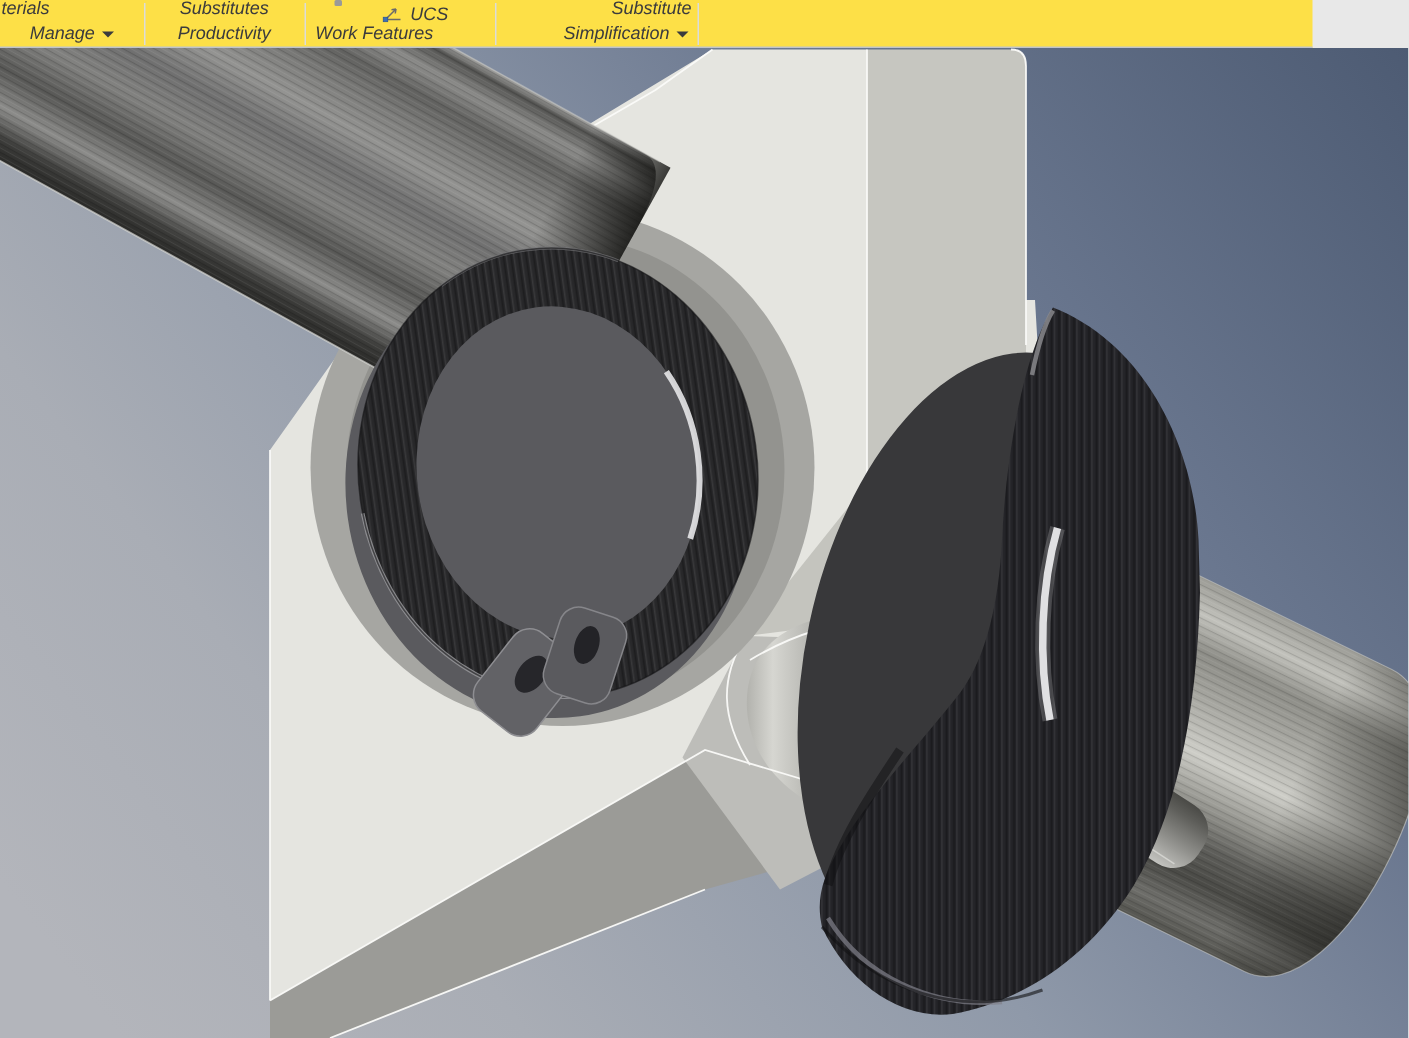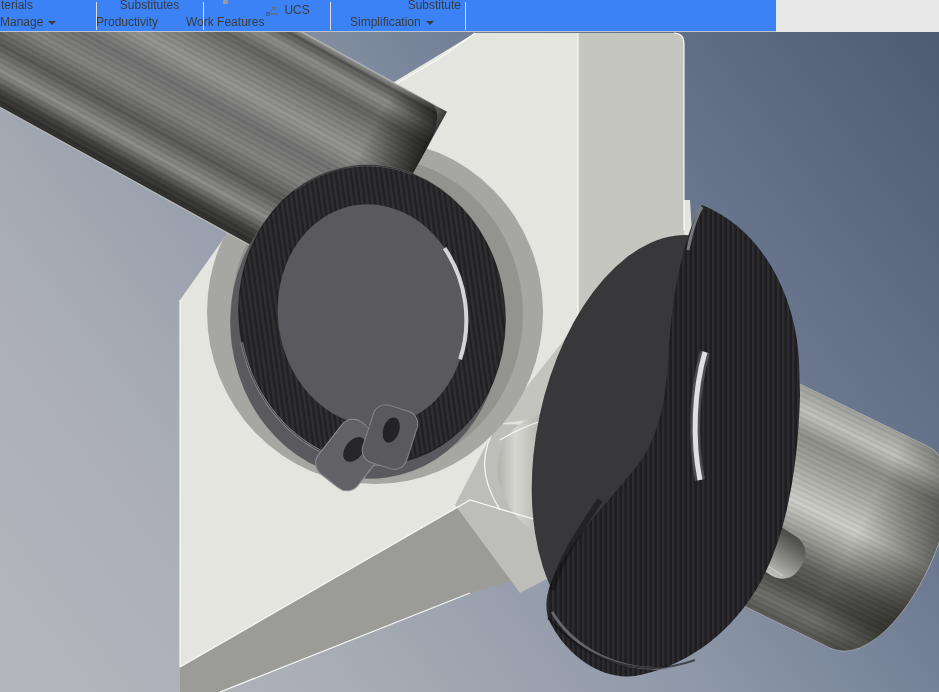--- a/index.html
+++ b/index.html
@@ -1,24 +1,24 @@
 <!DOCTYPE html>
 <html><head>
 <meta charset="utf-8">
 <style>
   html,body{margin:0;padding:0;background:#e8e8e8;}
   body{width:939px;height:692px;overflow:hidden;font-family:"Liberation Sans",sans-serif;position:relative;}
   
-  .ribbon{position:absolute;left:0;top:0;width:776px;height:32px;background:#3b82f6;border-bottom:1px solid #bfc3ca;box-sizing:border-box;}
+  .ribbon{position:absolute;left:0;top:0;width:875px;height:32px;background:#fde047;border-bottom:1px solid #bfc3ca;box-sizing:border-box;font-style:italic;}
   .ribbon .sep{position:absolute;top:2px;width:1px;height:28px;background:#dcdcda;}
   .r1{position:absolute;top:-2px;font-size:12px;color:#3b3b3d;white-space:nowrap;}
-  .r2{position:absolute;top:15px;font-size:12px;color:#3b3b3d;white-space:nowrap;text-align:left;}
+  .r2{position:absolute;top:15px;font-size:12px;color:#3b3b3d;white-space:nowrap;text-align:center;}
   .center{text-align:center;}
   .arrow{display:inline-block;width:0;height:0;border-left:4px solid transparent;border-right:4px solid transparent;border-top:4px solid #3b3b3d;margin-left:5px;vertical-align:1px;}
-  .ucs-wrap{position:absolute;left:265px;top:0px;}
+  .ucs-wrap{position:absolute;left:254px;top:0px;}
   .pt-icon{position:absolute;left:223px;top:0px;width:5px;height:4px;background:#9a9a98;border-radius:1px;}
   
   .viewport{position:absolute;left:0;top:32px;width:939px;height:660px;}
 </style>
 </head>
 <body>
 
 <div class="ribbon">
   <div class="sep" style="left:96px"></div>
   <div class="sep" style="left:203px"></div>

